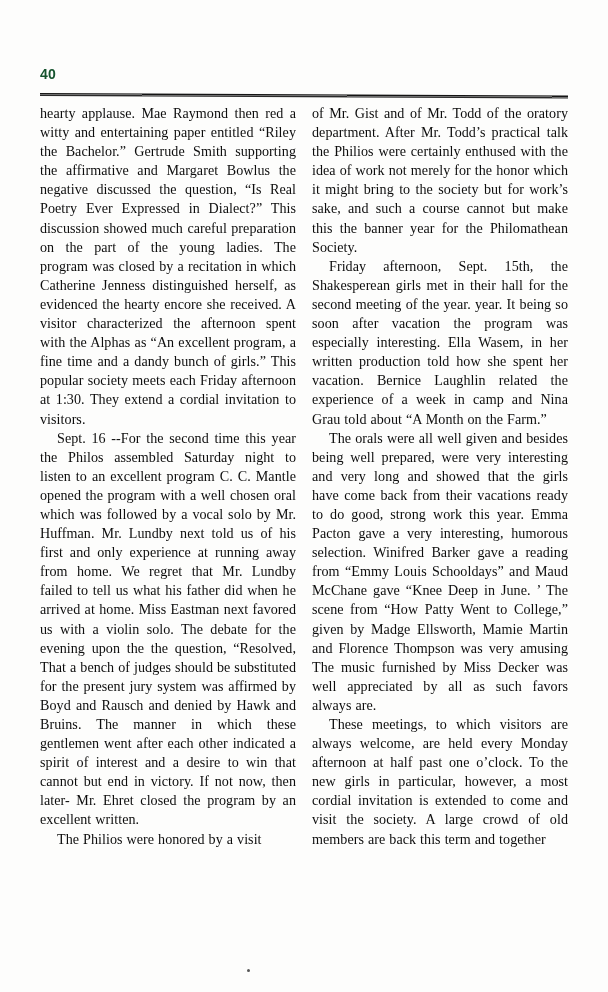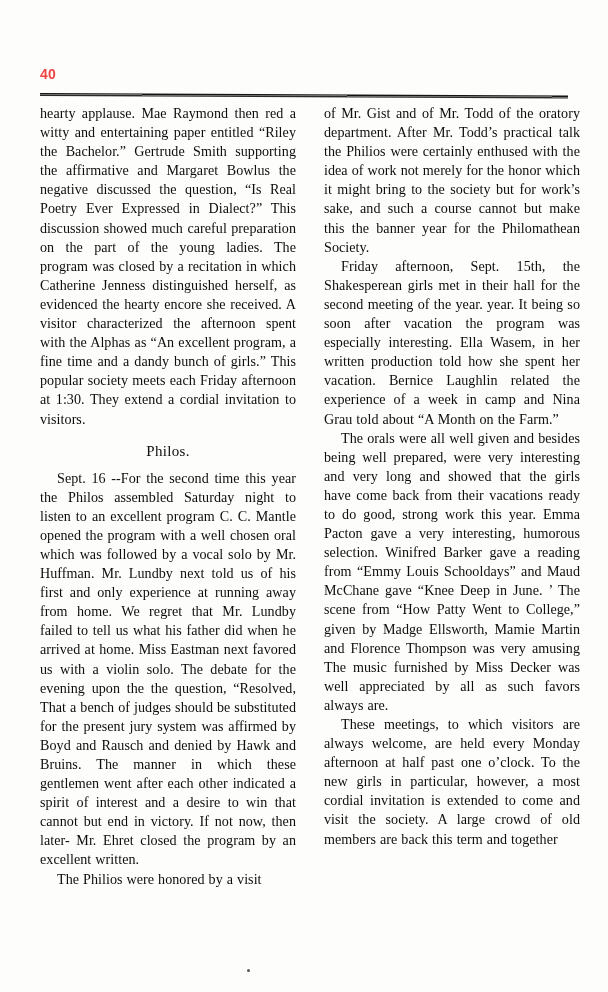--- a/index.html
+++ b/index.html
@@ -32,21 +32,21 @@
     height: 30px;
   }
   .folio {
     position: absolute;
     left: 0;
     top: 4px;
     font-family: "Liberation Sans", "DejaVu Sans", sans-serif;
     font-weight: bold;
     font-size: 14px;
     letter-spacing: 0.3px;
-    color: #ef4444;
+    color: #14532d;
   }
   .journal-title {
     position: absolute;
     left: 0;
     top: 0;
     width: 528px;
     text-align: center;
     font-family: "Liberation Serif", "DejaVu Serif", serif;
     font-weight: bold;
     font-size: 19px;
@@ -65,21 +65,21 @@
     transform-origin: left center;
   }
   
   .columns {
     position: absolute;
     left: 40px;
     top: 104px;
     width: 528px;
     height: 868px;
     display: flex;
-    gap: 28px;
+    gap: 16px;
   }
   .col {
     width: 256px;
     flex: 0 0 256px;
   }
   p {
     margin: 0;
     font-size: 14.1px;
     line-height: 19.1px;
     text-align: justify;
@@ -119,21 +119,20 @@
 
   <div class="masthead">
     <span class="folio">40</span>
   </div>
   <div class="rule"></div>
 
   <div class="columns">
 
     <div class="col">
       <p class="cont">hearty applause. Mae Raymond then red a witty and entertaining paper entitled “Riley the Bachelor.” Gertrude Smith supporting the affirmative and Margaret Bowlus the negative discussed the question, “Is Real Poetry Ever Expressed in Dialect?” This discussion showed much careful preparation on the part of the young ladies. The program was closed by a recitation in which Catherine Jenness distinguished herself, as evidenced the hearty encore she received. A visitor characterized the afternoon spent with the Alphas as “An excellent program, a fine time and a dandy bunch of girls.” This popular society meets each Friday afternoon at 1:30. They extend a cordial invitation to visitors.</p>
-      <h2 class="section-heading">Philos.</h2>
       <p>Sept. 16 --For the second time this year the Philos assembled Saturday night to listen to an excellent program C. C. Mantle opened the program with a well chosen oral which was followed by a vocal solo by Mr. Huffman. Mr. Lundby next told us of his first and only experience at running away from home. We regret that Mr. Lundby failed to tell us what his father did when he arrived at home. Miss Eastman next favored us with a violin solo. The debate for the evening upon the the question, “Resolved, That a bench of judges should be substituted for the present jury system was affirmed by Boyd and Rausch and denied by Hawk and Bruins. The manner in which these gentlemen went after each other indicated a spirit of interest and a desire to win that cannot but end in victory. If not now, then later- Mr. Ehret closed the program by an excellent written.</p>
       <p>The Philios were honored by a visit</p>
     </div>
 
     <div class="col">
       <p class="cont">of Mr. Gist and of Mr. Todd of the oratory department. After Mr. Todd’s practical talk the Philios were certainly enthused with the idea of work not merely for the honor which it might bring to the society but for work’s sake, and such a course cannot but make this the banner year for the Philomathean Society.</p>
       <p>Friday afternoon, Sept. 15th, the Shakesperean girls met in their hall for the second meeting of the year. year. It being so soon after vacation the program was especially interesting. Ella Wasem, in her written production told how she spent her vacation. Bernice Laughlin related the experience of a week in camp and Nina Grau told about “A Month on the Farm.”</p>
       <p>The orals were all well given and besides being well prepared, were very interesting and very long and showed that the girls have come back from their vacations ready to do good, strong work this year. Emma Pacton gave a very interesting, humorous selection. Winifred Barker gave a reading from “Emmy Louis Schooldays” and Maud McChane gave “Knee Deep in June. ’ The scene from “How Patty Went to College,” given by Madge Ellsworth, Mamie Martin and Florence Thompson was very amusing The music furnished by Miss Decker was well appreciated by all as such favors always are.</p>
       <p>These meetings, to which visitors are always welcome, are held every Monday afternoon at half past one o’clock. To the new girls in particular, however, a most cordial invitation is extended to come and visit the society. A large crowd of old members are back this term and together</p>
     </div>

